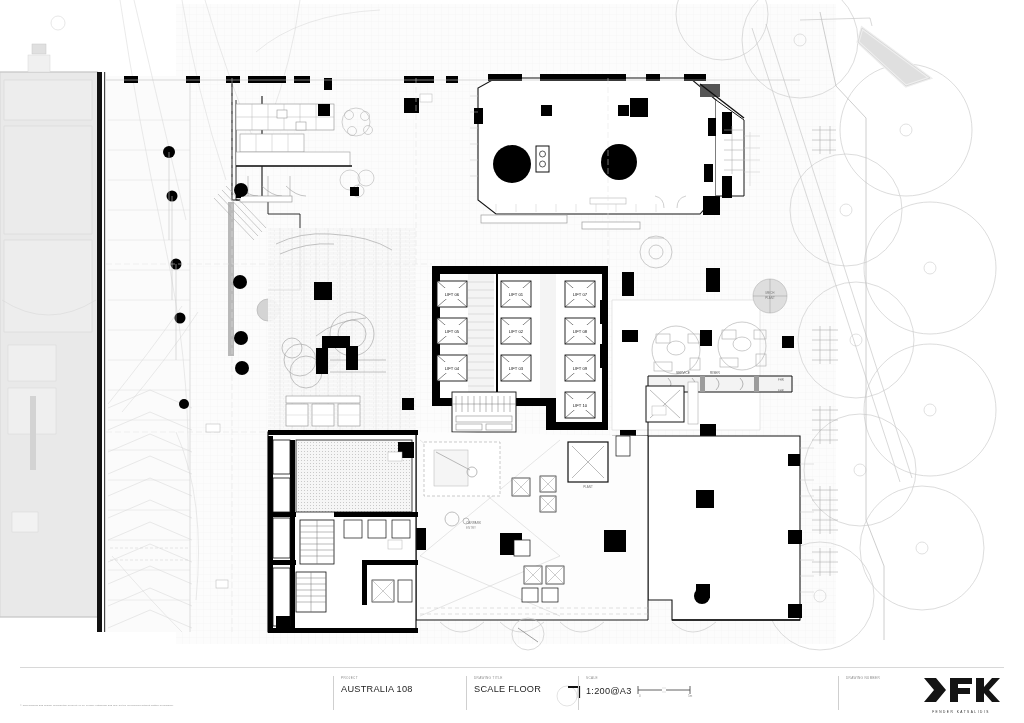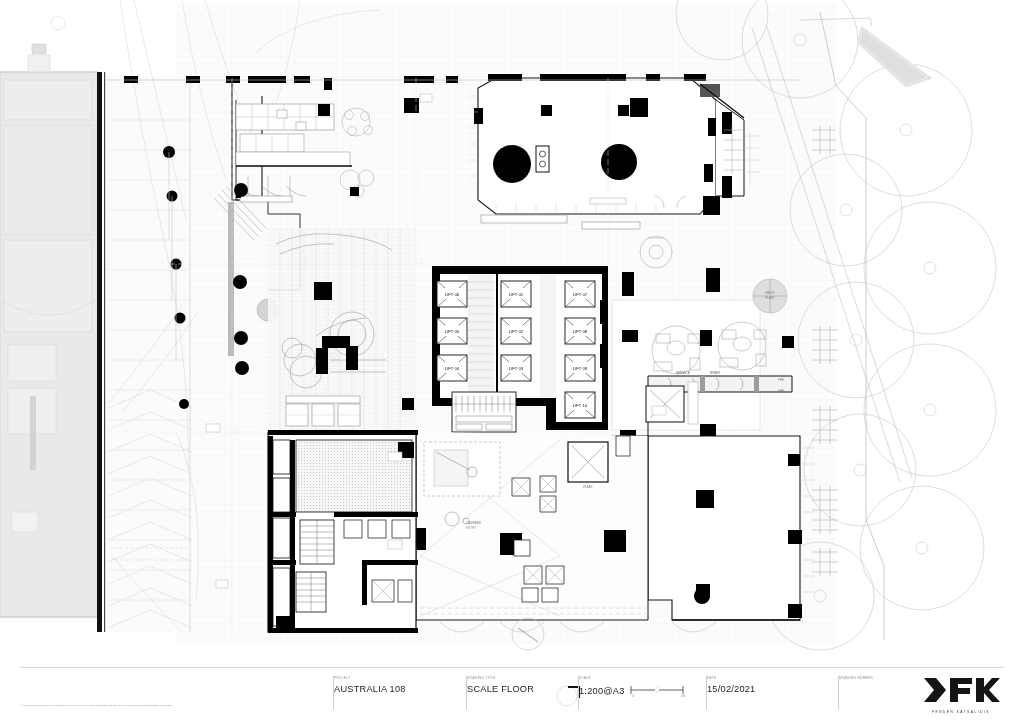--- a/index.html
+++ b/index.html
@@ -42,20 +42,21 @@
     left: 20px;
     right: 20px;
     top: 0;
     height: 1px;
     background: #d8d8d8;
   }
   .tb-field {
     position: absolute;
     top: 9px;
     height: 34px;
+    padding-left: 7px;
     border-left: 1px solid #cfcfcf;
     box-sizing: border-box;
   }
   .tb-label {
     font-size: 3.1px;
     letter-spacing: 0.35px;
     color: #8b8b8b;
     line-height: 5px;
     text-transform: uppercase;
     white-space: nowrap;
@@ -792,24 +793,20 @@
       <div class="tb-value">1:200@A3</div>
       <svg class="scale-bar" width="58" height="12" viewBox="0 0 58 12">
         <path d="M2 1 V9 M2 5 H26 M30 5 H54 M54 1 V9" stroke="#3a3a3a" stroke-width="0.8" fill="none"></path>
         <path d="M26 3 H30 M26 7 H30" stroke="#cccccc" stroke-width="0.6"></path>
         <text x="3" y="11.5" font-family="Liberation Sans, sans-serif" font-size="3" fill="#8b8b8b">0</text>
         <text x="52" y="11.5" font-family="Liberation Sans, sans-serif" font-size="3" fill="#8b8b8b">5m</text>
       </svg>
     </div>
   </div>
 
-  <div class="tb-field tb-f-date">
-    <div class="tb-label">DATE</div>
-    <div class="tb-value">15/02/2021</div>
-  </div>
 
   <div class="tb-field tb-f-number">
     <div class="tb-label">DRAWING NUMBER</div>
     <div class="tb-value"></div>
   </div>
 
   <div class="copyright">© This drawing and design remains the property of FK Fender Katsalidis and may not be reproduced without written permission.</div>
 
   <div class="logo">
     <svg width="78" height="28" viewBox="0 0 78 28">

